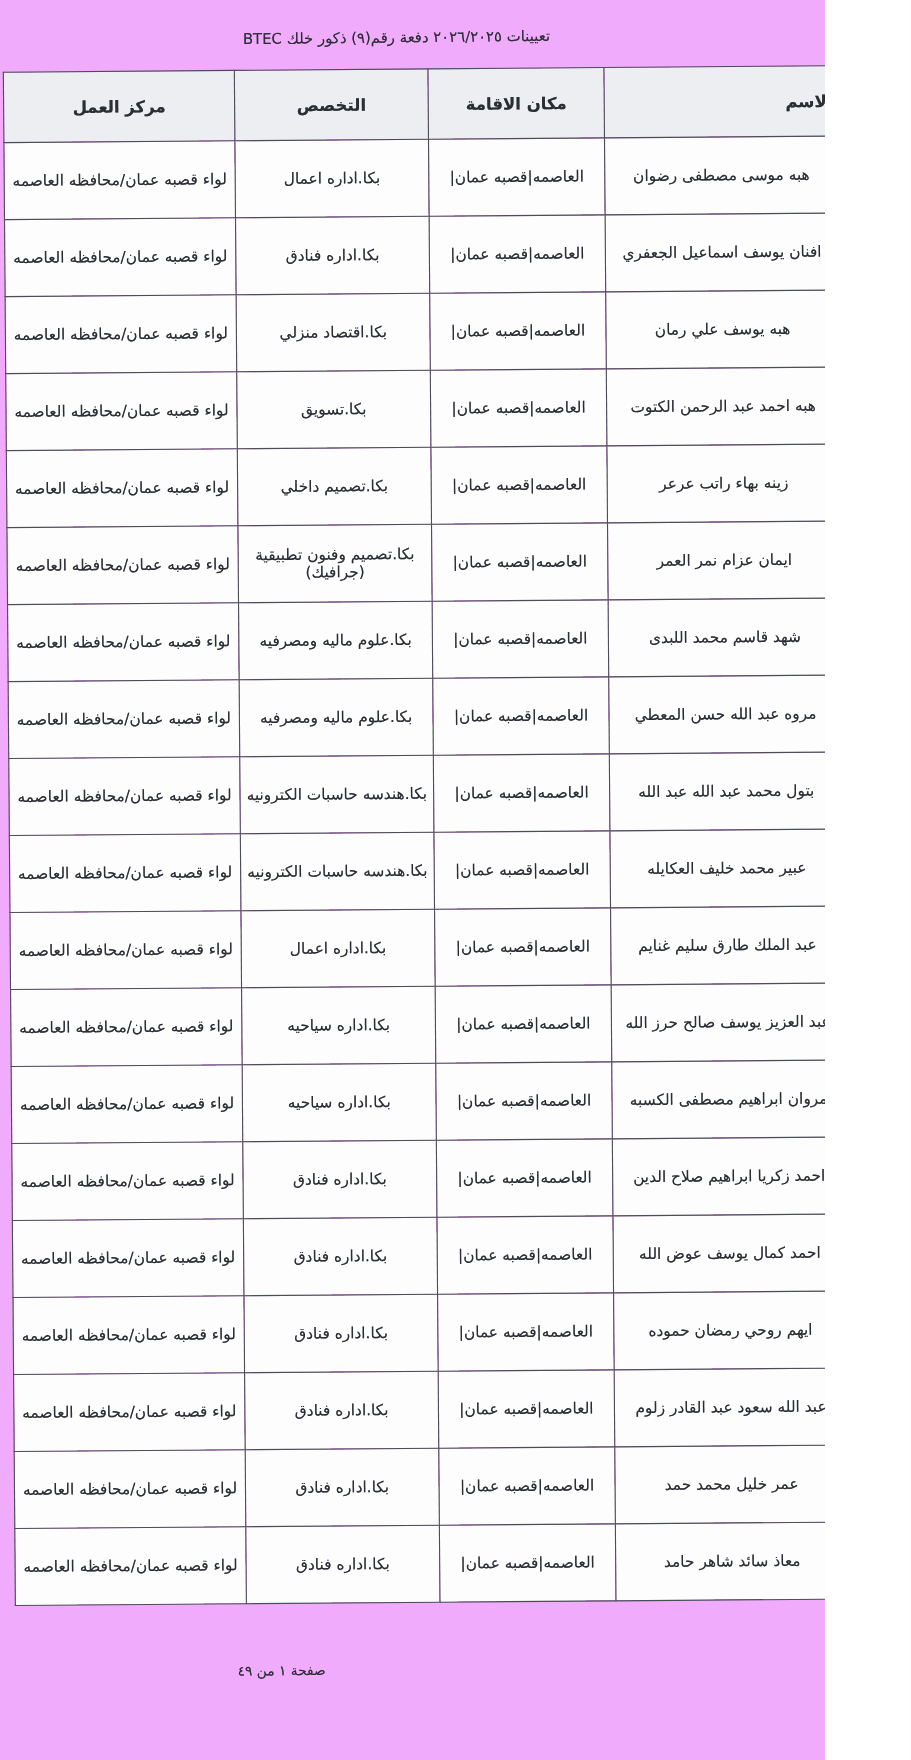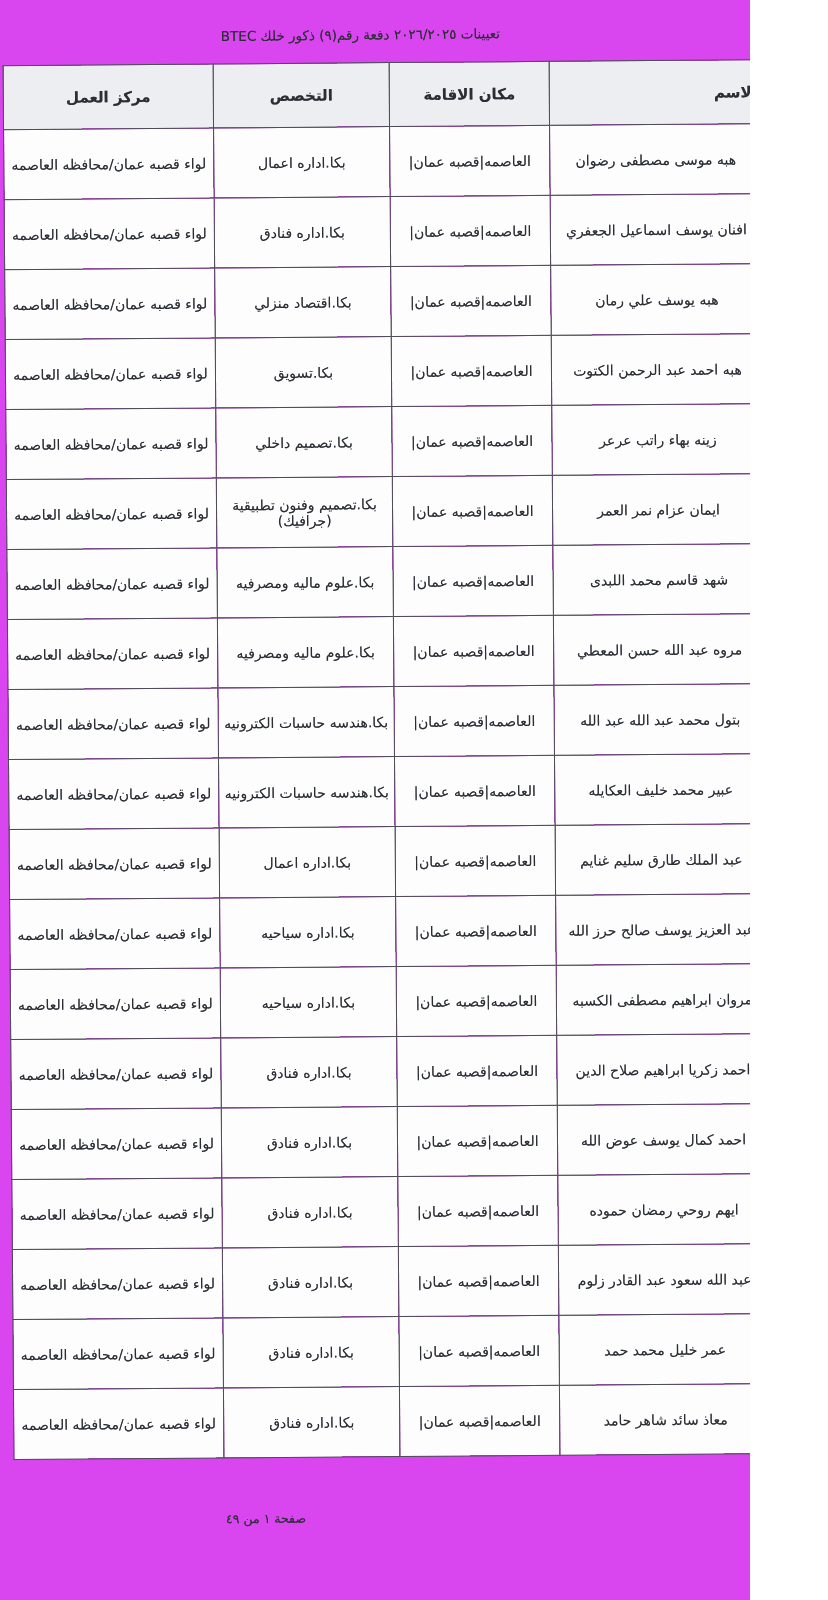--- a/index.html
+++ b/index.html
@@ -1,19 +1,19 @@
 <!DOCTYPE html>
 <html lang="ar"><head>
 <meta charset="utf-8">
 <style>
   html,body{margin:0;padding:0;background:#ffffff;}
   .page{
     position:relative;
     width:750px;height:1600px;
-    background:#d946ef;
+    background:#f0abfc;
     overflow:hidden;
     font-family:"DejaVu Sans", sans-serif;
     color:#2b2e35;
   }
   
   .ink{ text-shadow:0 0 0.6px rgba(43,46,53,0.55); }
 
   .doc-title{
     position:absolute;
     top:27px;left:148px;width:352px;
@@ -58,21 +58,21 @@
     padding:0 2px;
   }
   td.c-number{ font-size:13px; }
   td.c-name{ text-align:right; padding-right:3px; padding-left:6px; font-size:15px; }
   td.c-residence{ font-size:14.5px; }
   td.c-specialization{ font-size:14px; }
   td.c-work_center{ font-size:14px; }
 
   .page-footer{
     position:absolute;
-    top:1511px;left:224px;width:84px;
+    top:1511px;left:214px;width:84px;
     direction:rtl;text-align:center;
     font-size:12.5px;
     transform:rotate(-0.5deg);
   }
   .page-edge-line{
     position:absolute;
     left:819px;top:55px;width:1px;height:1000px;
     background:linear-gradient(to bottom, rgba(150,154,160,0.65), rgba(150,154,160,0));
   }
 </style>

